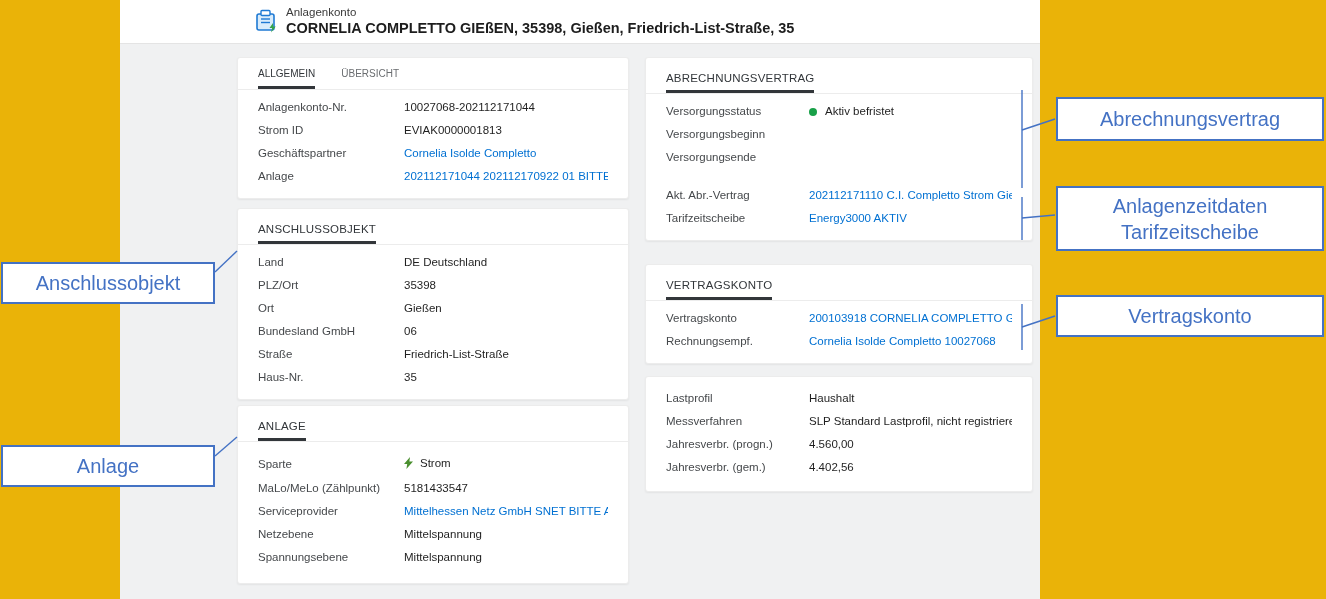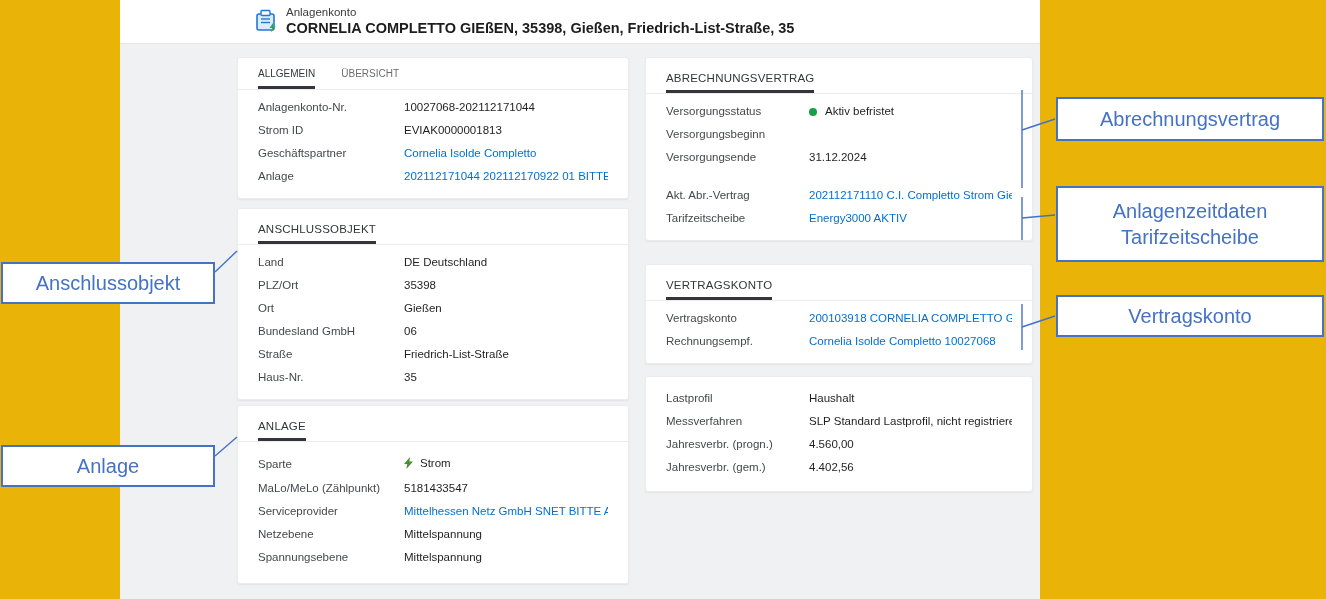--- a/index.html
+++ b/index.html
@@ -44,21 +44,21 @@
   .c-abrechnung{left:645px;top:57px;width:388px;}
   .c-vertragskonto{left:645px;top:264px;width:388px;}
   .c-verbrauch{left:645px;top:376px;width:388px;}
   .c-verbrauch .rows{padding:10px 0 12px;}
 
   
   .callout{position:absolute;background:#ffffff;border:2px solid #4472c4;color:#4472c4;
     display:flex;flex-direction:column;align-items:center;justify-content:center;
     font-size:20px;line-height:26px;box-sizing:border-box;z-index:5;text-align:center;}
   .co-abrechnung{left:1056px;top:97px;width:268px;height:44px;}
-  .co-zeitdaten{left:1056px;top:186px;width:268px;height:76px;}
+  .co-zeitdaten{left:1056px;top:186px;width:268px;height:65px;}
   .co-vertragskonto{left:1056px;top:295px;width:268px;height:42px;}
   .co-anschluss{left:1px;top:262px;width:214px;height:42px;}
   .co-anlage{left:1px;top:445px;width:214px;height:42px;}
 
   .leaders{position:absolute;left:0;top:0;width:1326px;height:599px;z-index:4;pointer-events:none;}
 </style>
 </head>
 <body>
 
 <div class="stage">
@@ -179,21 +179,20 @@
         <span class="lbl">Versorgungsstatus</span>
         <span class="val">
           <span class="status-dot"></span><span>Aktiv befristet</span>
         </span>
       </div>
       <div class="row">
         <span class="lbl">Versorgungsbeginn</span>
       </div>
       <div class="row">
         <span class="lbl">Versorgungsende</span>
-        <span class="val">31.12.2024</span>
       </div>
       <div class="spacer"></div>
       <div class="row">
         <span class="lbl">Akt. Abr.-Vertrag</span>
         <span class="val link">202112171110 C.I. Completto Strom Gießen</span>
       </div>
       <div class="row">
         <span class="lbl">Tarifzeitscheibe</span>
         <span class="val link">Energy3000 AKTIV</span>
       </div>

